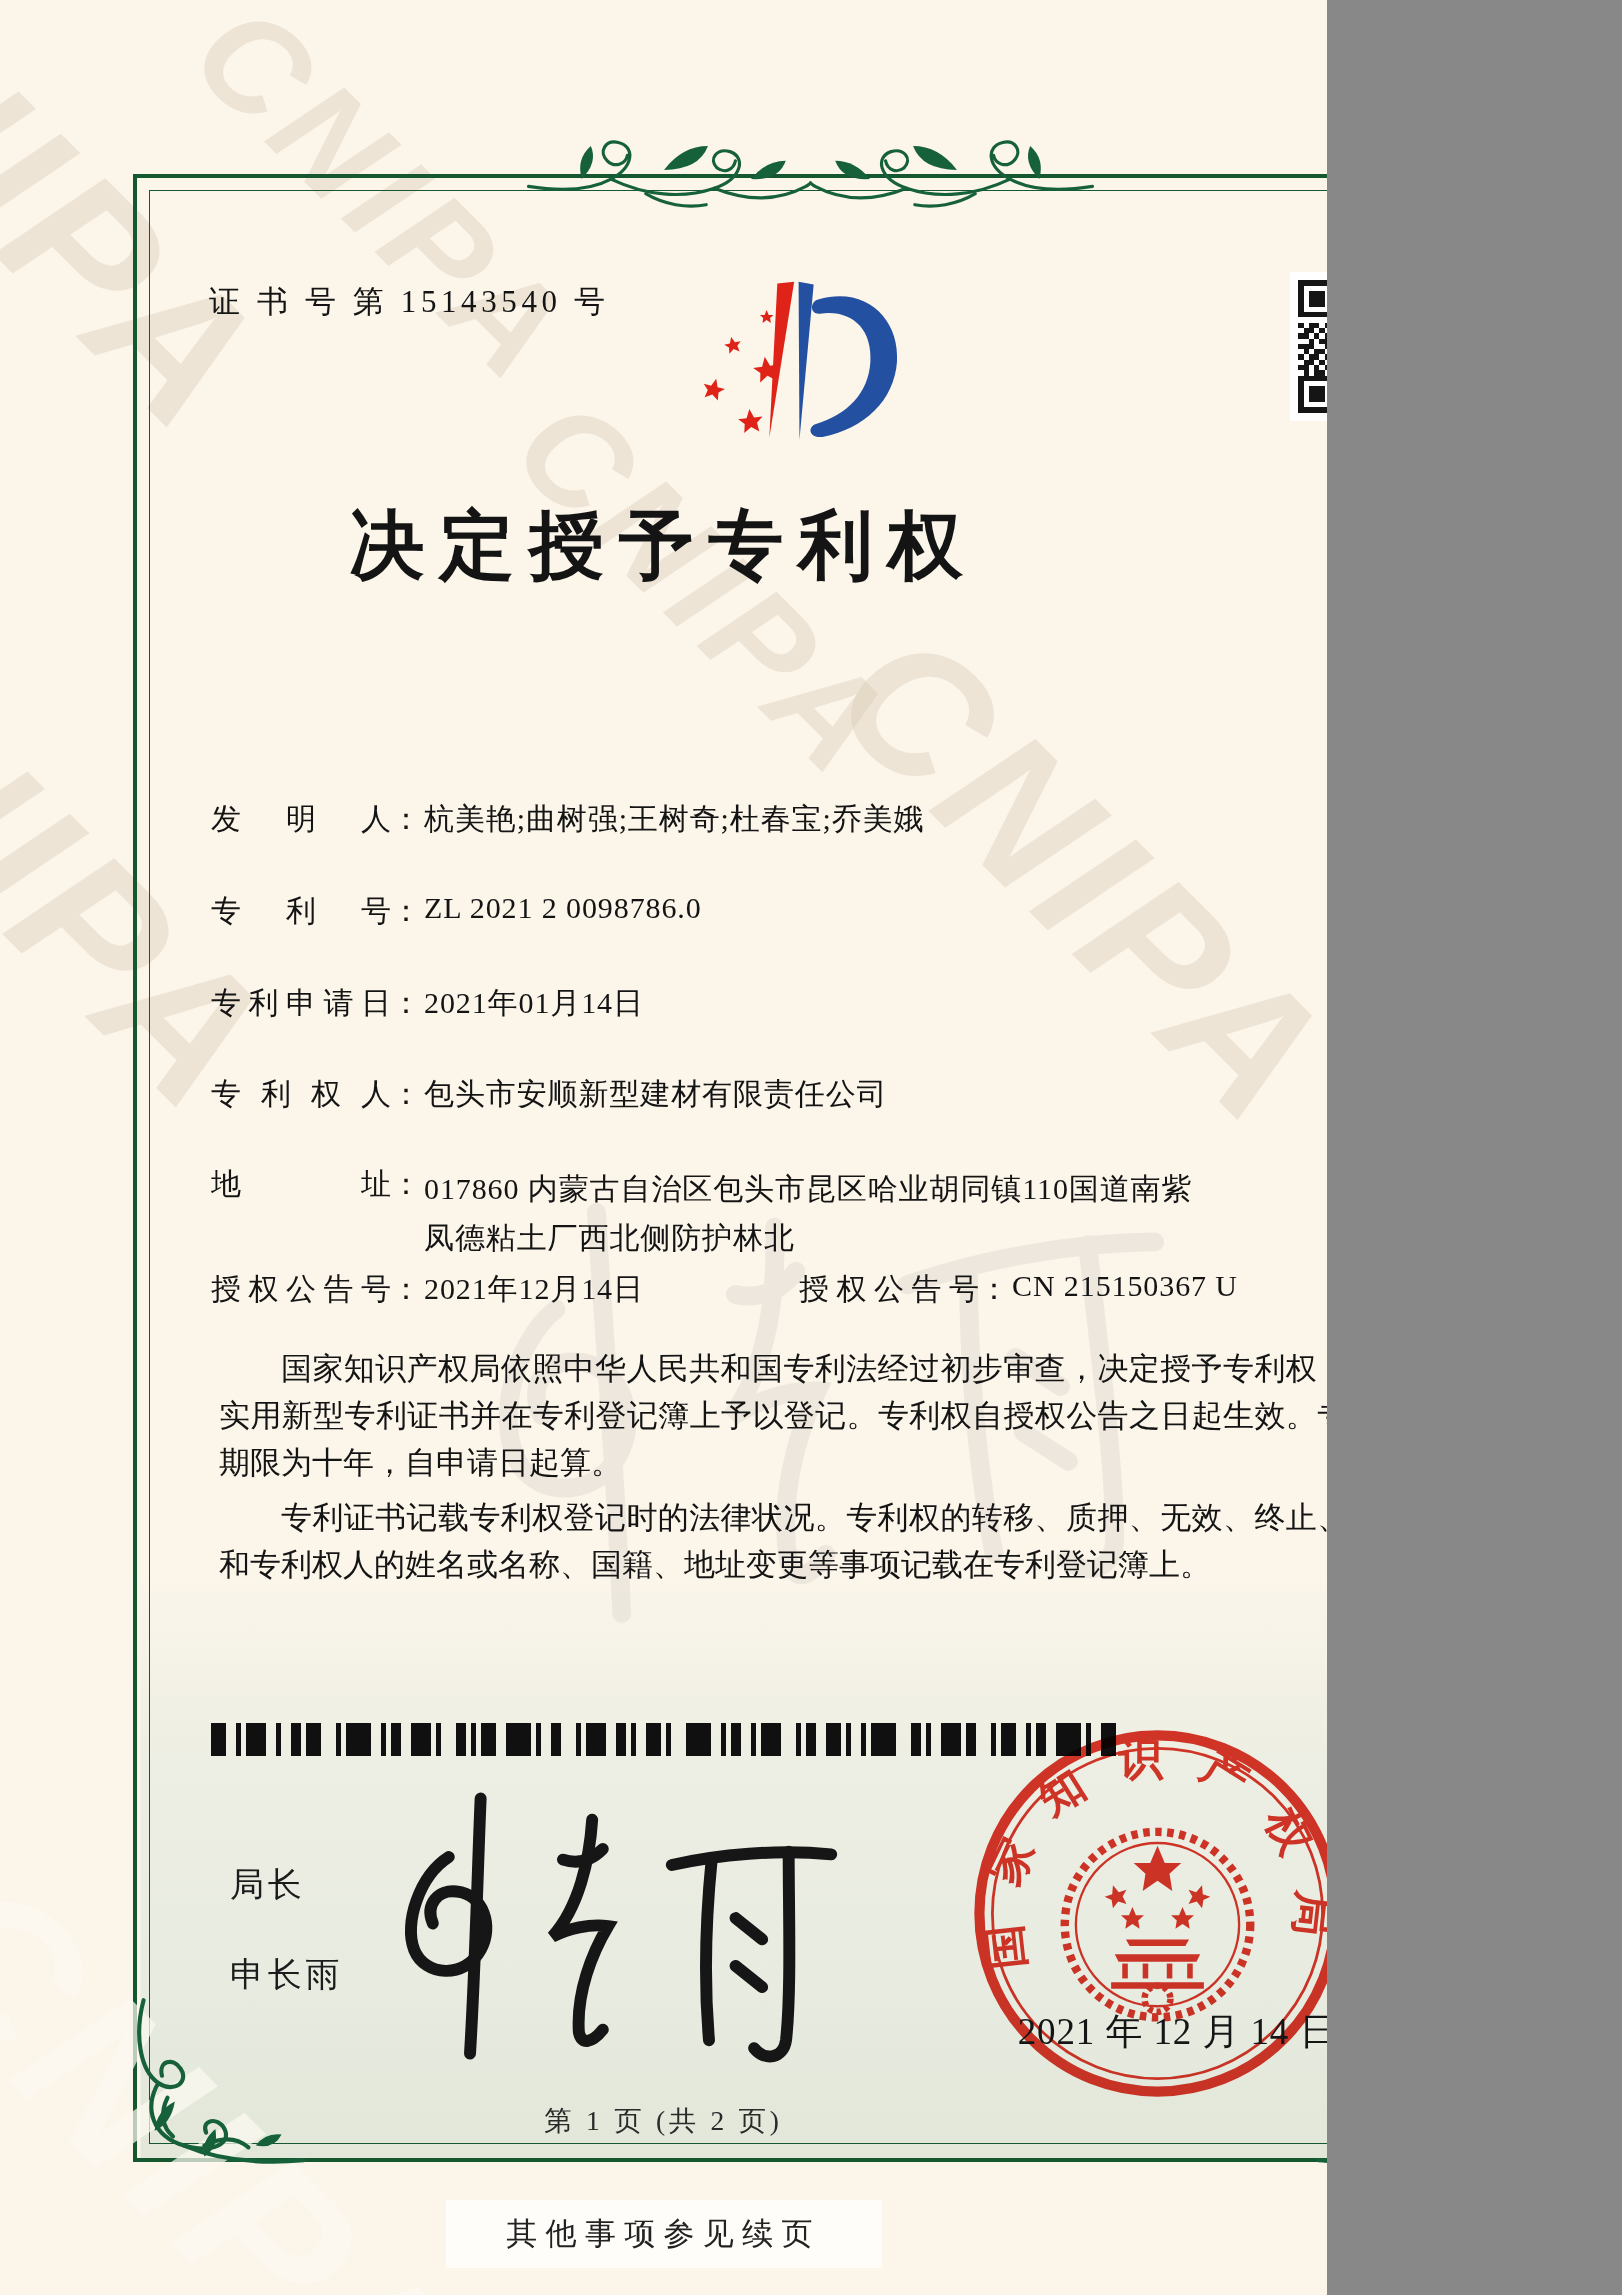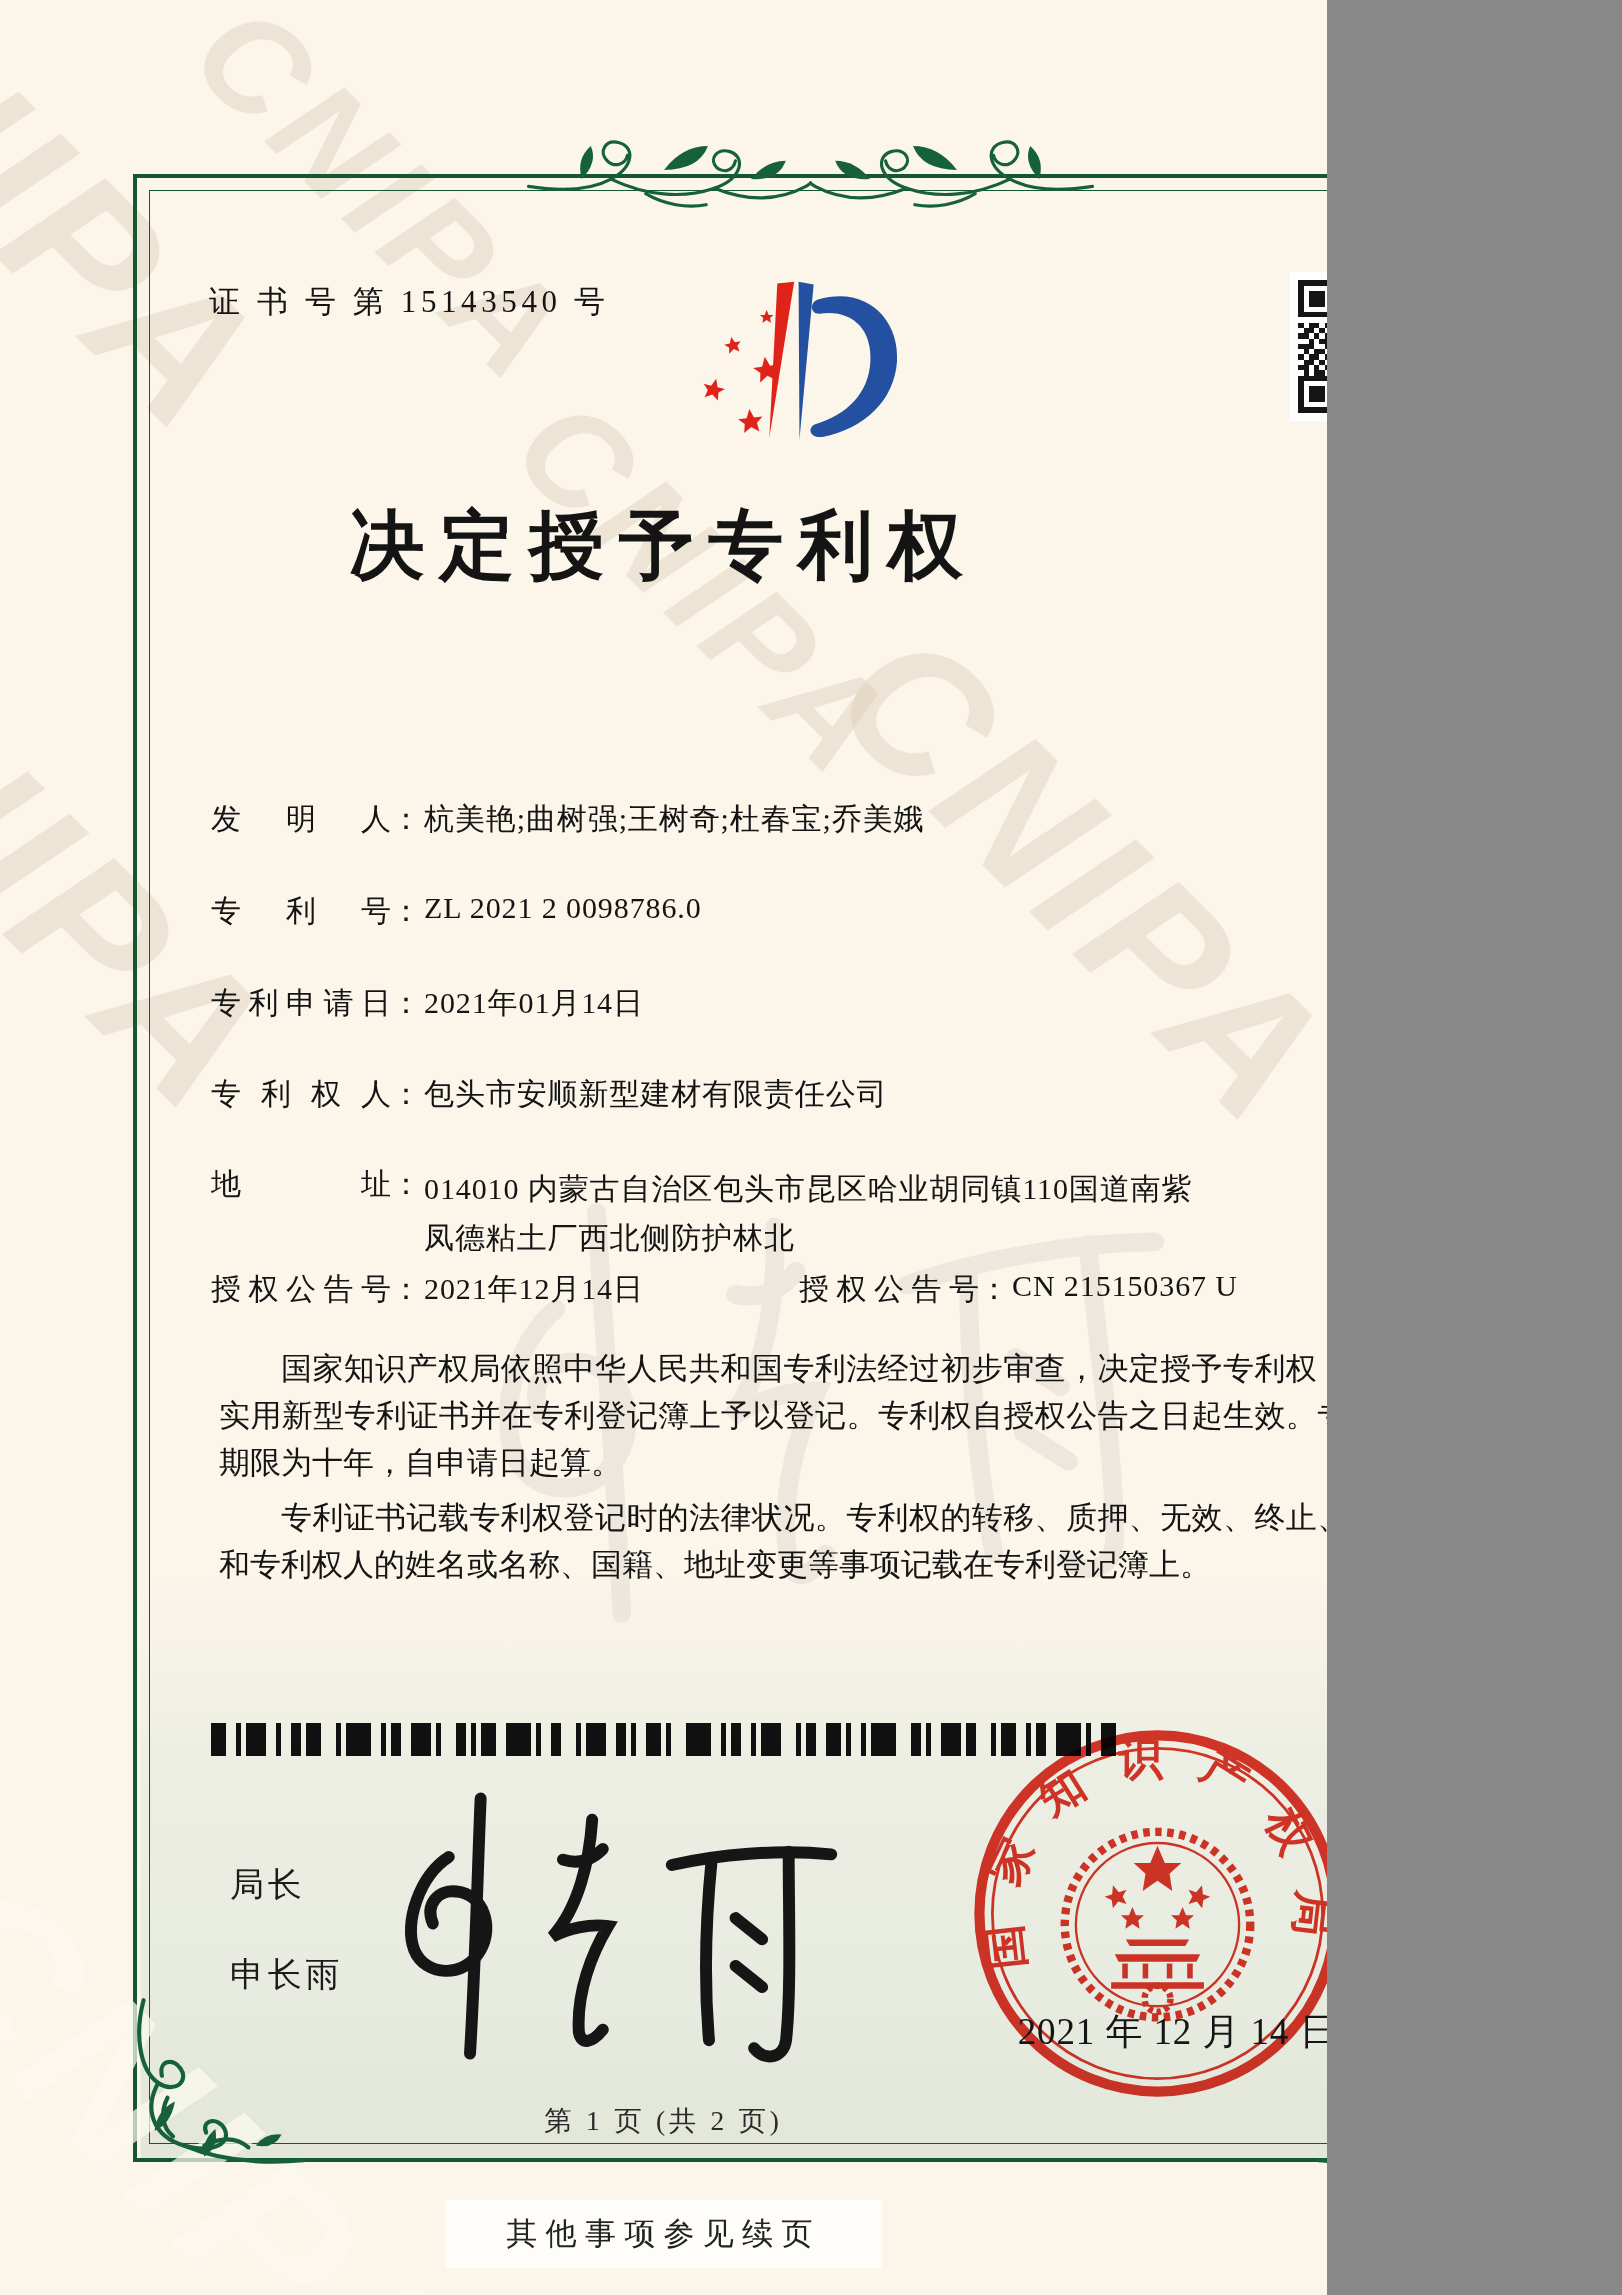--- a/index.html
+++ b/index.html
@@ -830,21 +830,21 @@
   <div class="row" style="top:891px">
     <span class="lbl">专利号</span><span class="colon">：</span><span class="val">ZL 2021 2 0098786.0</span>
   </div>
   <div class="row" style="top:983px">
     <span class="lbl">专利申请日</span><span class="colon">：</span><span class="val">2021年01月14日</span>
   </div>
   <div class="row" style="top:1074px">
     <span class="lbl">专利权人</span><span class="colon">：</span><span class="val">包头市安顺新型建材有限责任公司</span>
   </div>
   <div class="row" style="top:1164px">
-    <span class="lbl">地址</span><span class="colon">：</span><span class="val multiline"><span>014010 内蒙古自治区包头市昆区哈业胡同镇110国道南紫</span><br><span>凤德粘土厂西北侧防护林北</span></span>
+    <span class="lbl">地址</span><span class="colon">：</span><span class="val multiline"><span>017860 内蒙古自治区包头市昆区哈业胡同镇110国道南紫</span><br><span>凤德粘土厂西北侧防护林北</span></span>
   </div>
   <div class="row" style="top:1269px">
     <span class="lbl">授权公告号</span><span class="colon">：</span><span class="val">2021年12月14日</span>
     <span class="grant2">
       <span class="lbl">授权公告号</span><span class="colon">：</span><span class="val">CN 215150367 U</span>
     </span>
   </div>
 
   <div class="paras">
     <p>国家知识产权局依照中华人民共和国专利法经过初步审查，决定授予专利权，颁发实用新型专利证书并在专利登记簿上予以登记。专利权自授权公告之日起生效。专利权期限为十年，自申请日起算。</p>

